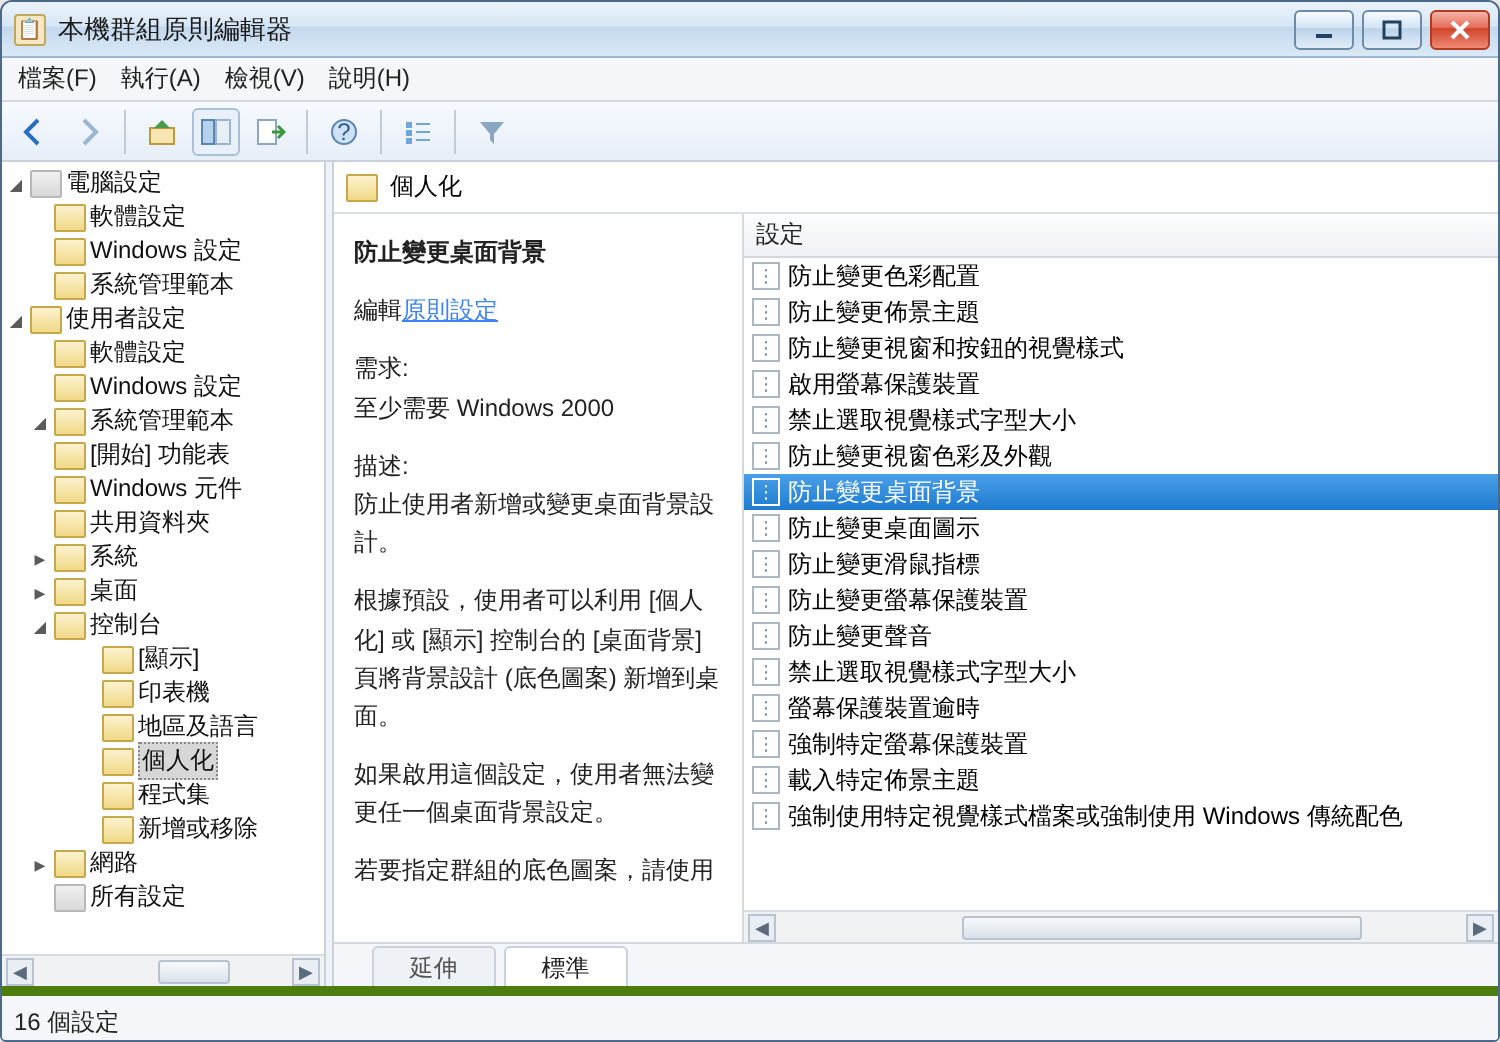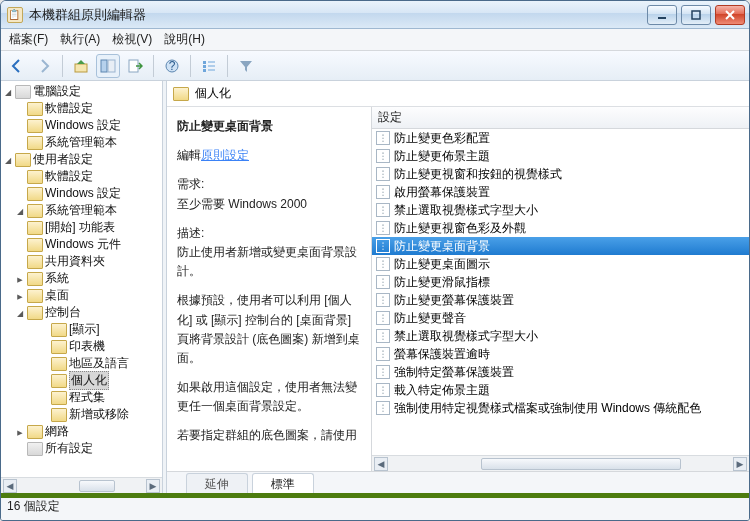--- a/index.html
+++ b/index.html
@@ -148,21 +148,21 @@
     height:22px;background:#f4f6f9;border-top:1px solid #d5d8dc;
     display:flex;align-items:flex-end;padding:0 6px;gap:4px;
   }
   .tab {
     padding:2px 18px 0 18px;border:1px solid #c9d2dc;border-bottom:none;
     border-radius:3px 3px 0 0;background:#fff;color:#222;font-size:12px;height:20px;
   }
   .tab.inactive{background:#eef1f5;color:#555;}
   .tab-spacer{flex:.02}
   .statusbar {
-    height:22px; display:flex;align-items:flex-start;padding:0 6px;
+    height:22px; display:flex;align-items:flex-end;padding:0 6px;
     background:#f4f6f9; color:#222;
   }
   .hscroll-fake {
     position:absolute; bottom:0; left:0; right:0; height:16px;
     background:#f0f2f4; border-top:1px solid #d8dce0;
     display:flex;align-items:center;justify-content:space-between;padding:0 2px;
   }
   .thumb{height:12px;background:linear-gradient(#f7f9fc,#d9e1ea);border:1px solid #b8c3cf;border-radius:2px;}
   .tree-hscroll .thumb{width:36px;margin-left:30px;}
   .list-hscroll .thumb{width:200px;margin-left:40px;}

